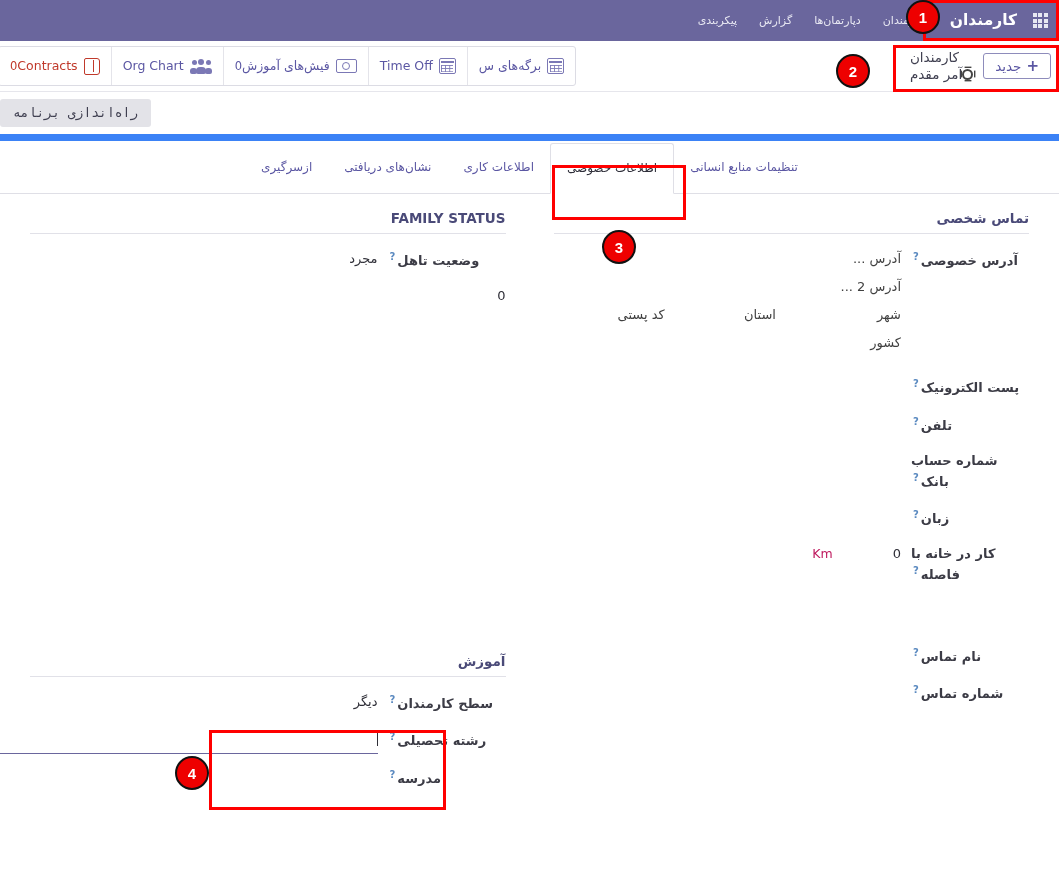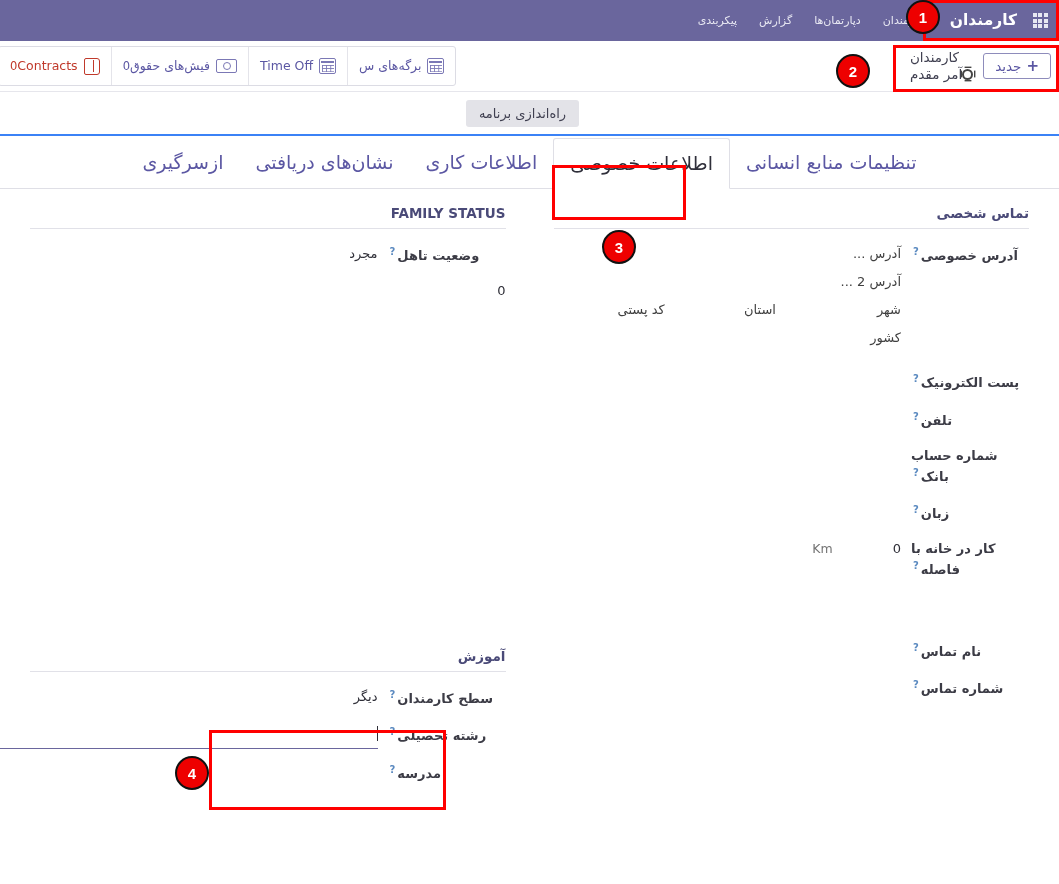--- a/index.html
+++ b/index.html
@@ -95,35 +95,35 @@
   .ic-people .h2{width:5px;height:5px;border-radius:50%;top:1px;right:1px;}
   .ic-people .h3{width:5px;height:5px;border-radius:50%;top:1px;right:15px;}
   .ic-people .b1{width:10px;height:7px;border-radius:4px 4px 2px 2px;bottom:0;right:6px;}
   .ic-people .b2{width:7px;height:6px;border-radius:3px 3px 2px 2px;bottom:0;right:0;}
   .ic-people .b3{width:7px;height:6px;border-radius:3px 3px 2px 2px;bottom:0;right:15px;}
   
   .ic-book{width:16px;height:17px;border:1.8px solid #c0392b;border-radius:2px 3px 3px 2px;position:relative;box-sizing:border-box;}
   .ic-book::before{content:"";position:absolute;top:1.5px;bottom:1.5px;right:4.5px;width:1.6px;background:#c0392b;}
   
   .ribbon{
-    height:42px;background:#ffffff;border-bottom:2px solid #3b82f6;
-    display:flex;align-items:center;justify-content:center;padding-right:14px;
+    height:42px;background:#ffffff;border-bottom:7px solid #3b82f6;
+    display:flex;align-items:center;justify-content:flex-end;padding-right:14px;font-family:Liberation Mono, monospace;
   }
   .chip{
     background:#e3e3e8;color:#3f3f50;border-radius:3px;font-size:13px;
     padding:6px 13px;white-space:nowrap;
   }
   
   .sheet{position:relative;background:#fff;}
   .tabs{
     display:flex;align-items:flex-end;justify-content:center;gap:0;
     border-bottom:1px solid #dfdfe6;height:52px;padding:0 0 0 0;
   }
   .tab{
-    padding:0 16px;line-height:51px;font-size:19px;color:#5b57a3;white-space:nowrap;
+    padding:0 16px;line-height:51px;font-size:12px;color:#5b57a3;white-space:nowrap;
   }
   .tab.active{
     color:#2f2f3a;background:#fff;border:1px solid #dfdfe6;border-bottom:1px solid #fff;
     border-radius:3px 3px 0 0;margin-bottom:-1px;line-height:49px;font-weight:400;
   }
   .cols{display:flex;padding:16px 0 0 0;}
   .col{width:50%;box-sizing:border-box;}
   .col.right{padding:0 30px 0 24px;}
   .col.left{padding:0 24px 0 30px;}
   .group-title{
@@ -140,21 +140,21 @@
   .flabel .q{color:#5b8ac0;font-size:10px;vertical-align:super;font-weight:700;margin:0 2px;}
   .fval{flex:1;font-size:13px;color:#2f2f38;line-height:1.45;min-height:18px;}
   .fval.num{color:#2f2f38;}
   .ph{color:#404040;}
   .addr-line{margin-bottom:9px;}
   .addr-row{display:flex;gap:0;margin-bottom:9px;}
   .addr-row .c1{flex:0 0 36%;}
   .addr-row .c2{flex:0 0 32%;}
   .addr-row .c3{flex:0 0 32%;}
   .val-unit{display:flex;align-items:center;gap:60px;}
-  .unit{color:#737373;font-size:12.5px;direction:ltr;}
+  .unit{color:#be185d;font-size:12.5px;direction:ltr;}
   .focusfield{position:relative;}
   .caret{
     display:inline-block;width:1px;height:15px;background:#2f2f38;
     vertical-align:-3px;animation:blink 1s step-end infinite;
   }
   @keyframes blink{50%{opacity:0;}}
   .focus-underline{
     position:absolute;left:-230px;right:0;bottom:-5px;height:1.5px;background:#6a669d;
   }
   .spacer-lg{height:45px;}
@@ -227,22 +227,37 @@
           <span>Time Off</span>
         </span>
       </div>
       <div class="stat">
         <span class="ico">
             <span class="ic-money">
               <i></i>
             </span>
           </span>
         <span class="txt">
-          <span>فیش‌های حقوق</span>
+          <span>فیش‌های آموزش</span>
           <span class="cnt">0</span>
+        </span>
+      </div>
+      <div class="stat">
+        <span class="ico">
+          <span class="ic-people">
+              <i class="h1"></i>
+              <i class="h2"></i>
+              <i class="h3"></i>
+              <i class="b1"></i>
+              <i class="b2"></i>
+              <i class="b3"></i>
+            </span>
+        </span>
+        <span class="txt">
+          <span>Org Chart</span>
         </span>
       </div>
       <div class="stat red">
         <span class="ico">
             <span class="ic-book"></span>
           </span>
         <span class="txt">
           <span>Contracts</span>
           <span class="cnt">0</span>
         </span>

